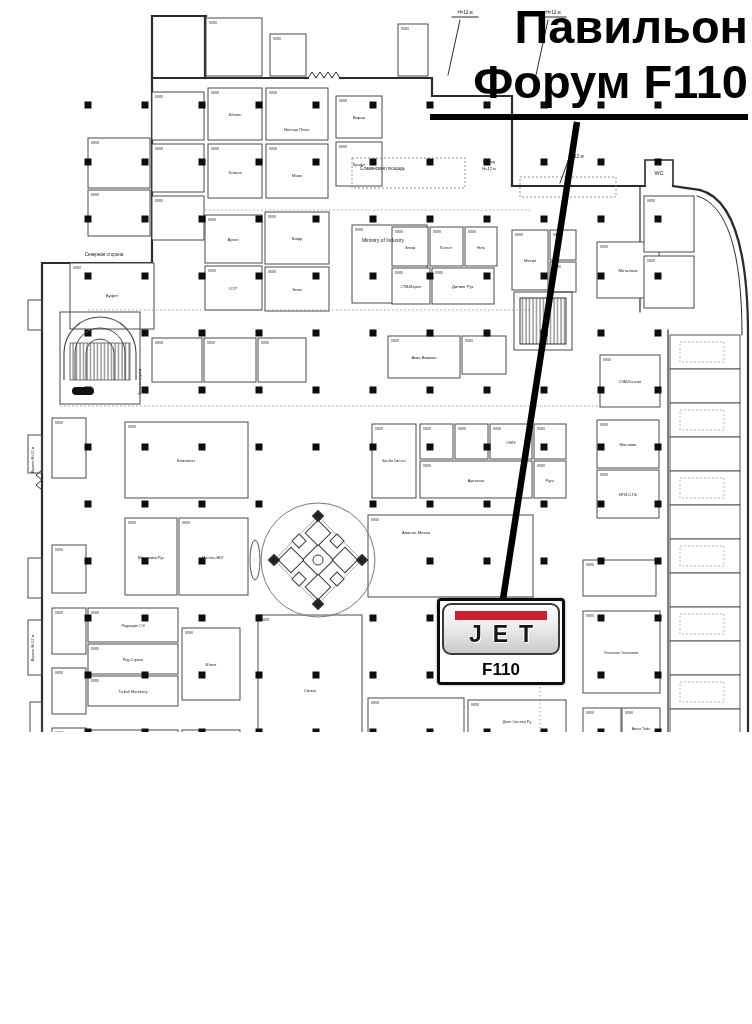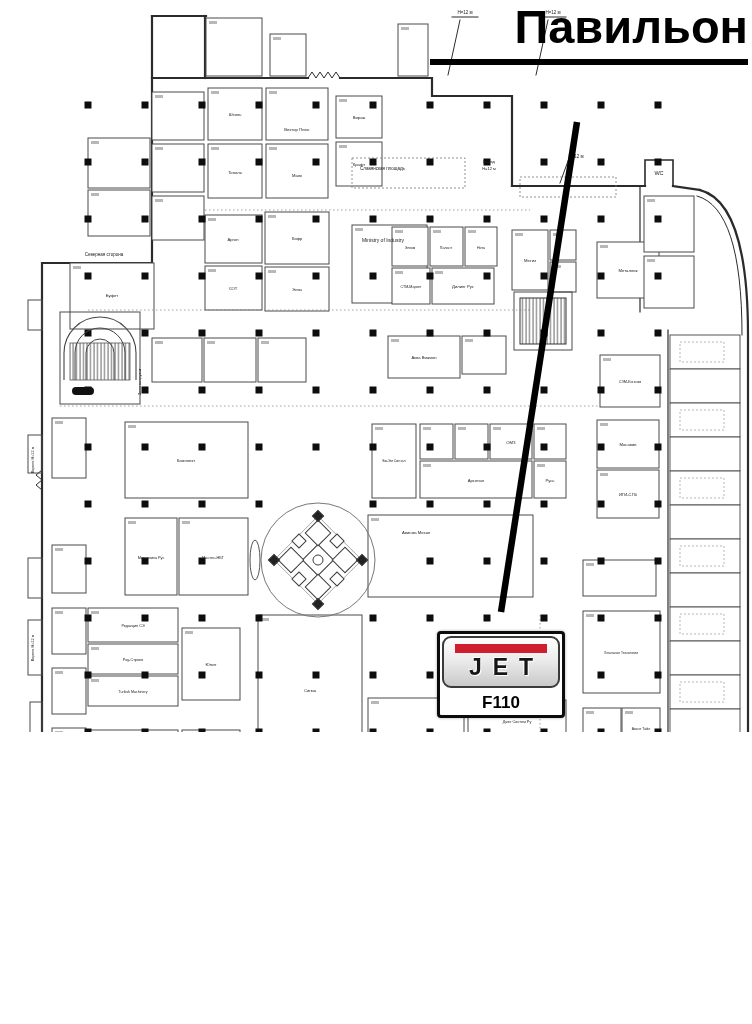--- a/index.html
+++ b/index.html
@@ -2,21 +2,21 @@
 <html><head>
 <meta charset="utf-8">
 <style>
   html,body{margin:0;padding:0;background:#fff;}
   #stage{position:relative;width:752px;height:732px;background:#fff;overflow:hidden;
          font-family:"Liberation Sans","DejaVu Sans",sans-serif;}
   #plan{position:absolute;left:0;top:0;}
   #title{position:absolute;top:0px;right:4px;width:318px;text-align:right;
          font-weight:bold;color:#000;font-size:47px;line-height:1.17;
          padding-bottom:4px;border-bottom:6px solid #000;letter-spacing:0px;}
-  #jetbox{position:absolute;left:437px;top:631px;width:128px;height:87px;
+  #jetbox{position:absolute;left:437px;top:598px;width:128px;height:87px;
           background:#fff;border:3px solid #0b0b0b;border-radius:4px;
           box-sizing:border-box;box-shadow:0 0 3px rgba(0,0,0,.35);}
   #jetplate{margin:2px;height:52px;border:2px solid #3a3a3a;border-radius:9px;
             background:linear-gradient(#fefefe 0%,#ececec 45%,#c9c9c9 100%);
             box-sizing:border-box;overflow:hidden;}
   #jetbar{width:92px;height:9px;margin:6px auto 0 auto;}
   #jettext{text-align:center;font-weight:bold;font-size:23px;line-height:1.25;
            letter-spacing:11px;padding-left:11px;color:#161616;
            text-shadow:1px 1px 0 #fff,-1px -1px 0 #fff;}
   #jetnum{text-align:center;font-weight:bold;font-size:17px;color:#000;line-height:26px;}
@@ -531,20 +531,21 @@
       <path d="M-25,27 V0 A25,25 0 0 1 25,0 V27" fill="none" stroke="#444" stroke-width="1"></path>
       <path d="M-14,27 V0 A14,14 0 0 1 14,0 V27" fill="none" stroke="#444" stroke-width="1"></path>
       <rect x="-28" y="34" width="22" height="8" rx="4" fill="#111"></rect>
     </g>
 
     <line id="callout-line" stroke="#000" stroke-width="6.5" x1="577" y1="122" x2="501" y2="612"></line>
   </svg>
 
   <div id="title">
     <div>Павильон</div>
+    <div>Форум F110</div>
   </div>
 
   <div id="jetbox">
     <div id="jetplate">
       <div id="jetbar" style="background: rgb(207, 31, 47);"></div>
       <div id="jettext">JET</div>
     </div>
     <div id="jetnum">F110</div>
   </div>
 

